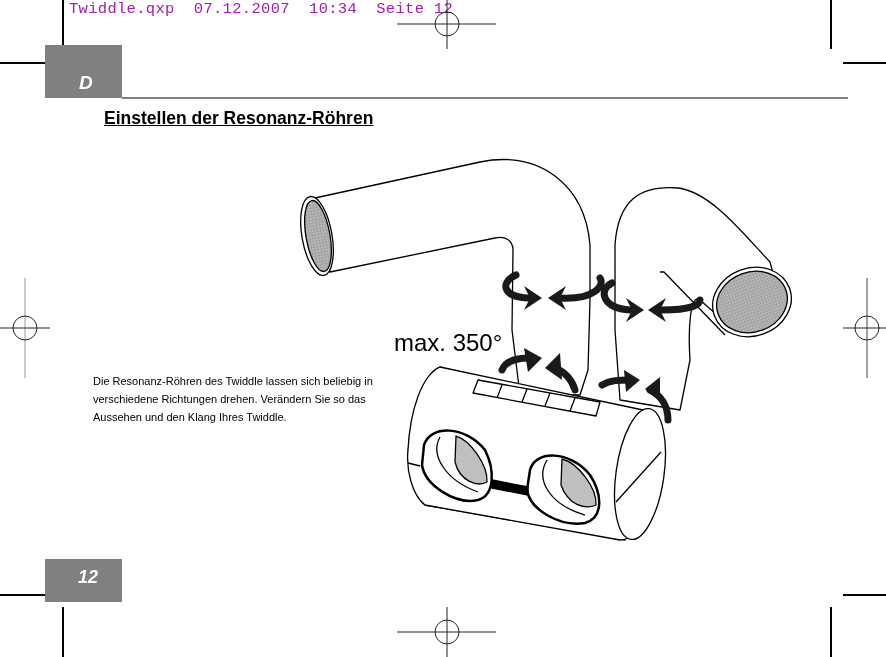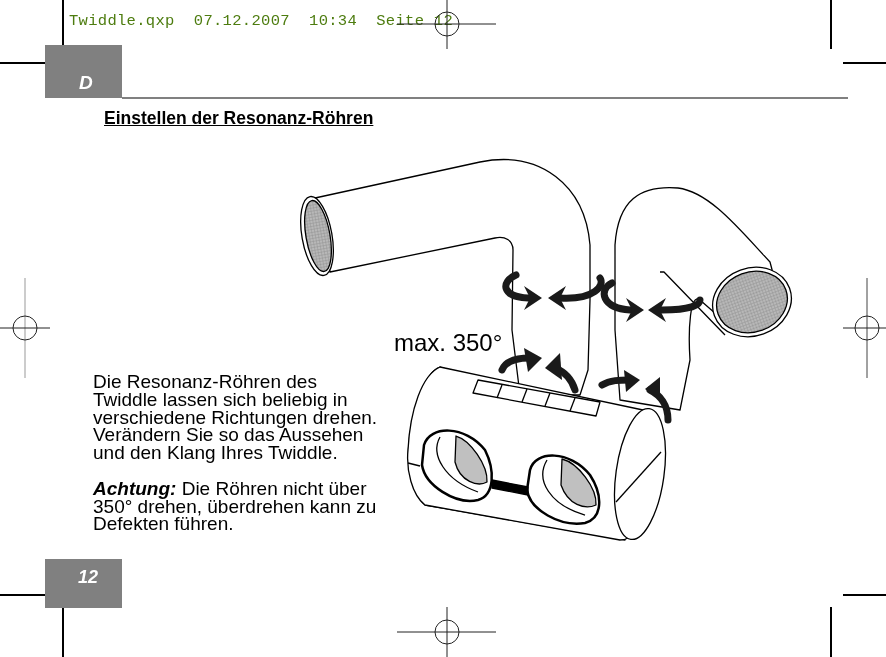--- a/index.html
+++ b/index.html
@@ -1,28 +1,28 @@
 <!DOCTYPE html>
 <html><head>
   <meta charset="utf-8">
   <style>
     html, body { margin: 0; padding: 0; background: #ffffff; }
     body { width: 886px; height: 657px; position: relative; overflow: hidden;
            font-family: "Liberation Sans", sans-serif; color: #000; }
     .abs { position: absolute; }
-    .slug { left: 69px; top: 12px; font-family: "Liberation Mono", monospace; font-size: 15.5px;
-            letter-spacing: 0.3px; white-space: pre; color: #4d7c0f; }
+    .slug { left: 69px; top: 0; font-family: "Liberation Mono", monospace; font-size: 15.5px;
+            letter-spacing: 0.3px; white-space: pre; color: #a21caf; }
     .tab { background: #808080; color: #fff; font-weight: bold; font-style: italic; }
     .tab-d { left: 45px; top: 45px; width: 77px; height: 53px; }
     .tab-d span { position: absolute; left: 34px; top: 27px; font-size: 19px; }
-    .tab-page { left: 45px; top: 559px; width: 77px; height: 49px; }
+    .tab-page { left: 45px; top: 559px; width: 77px; height: 43px; }
     .tab-page span { position: absolute; left: 33px; top: 8px; font-size: 18px; }
     .header-rule { left: 122px; top: 97px; width: 726px; height: 2px; background: #808080; }
     .title { left: 104px; top: 108px; font-size: 17.5px; font-weight: bold; text-decoration: underline; }
-    .body-text { left: 93px; top: 373px; width: 290px; font-size: 19px; line-height: 17.8px; }
+    .body-text { left: 93px; top: 373px; width: 290px; font-size: 11px; line-height: 17.8px; }
     .body-text p { margin: 0 0 17.8px 0; }
     .label-350 { left: 394px; top: 313px; font-size: 24px; margin-top: 16px; }
     .crop { background: #000; }
     svg.ill { position: absolute; left: 0; top: 0; }
   </style>
 </head>
 <body>
 
 <div class="abs slug">Twiddle.qxp  07.12.2007  10:34  Seite 12</div>
 
@@ -37,21 +37,20 @@
 
 <div class="abs tab tab-d">
   <span>D</span>
 </div>
 <div class="abs header-rule"></div>
 
 <div class="abs title">Einstellen der Resonanz-Röhren</div>
 
 <div class="abs body-text">
   <p>Die Resonanz-Röhren des Twiddle lassen sich beliebig in verschiedene Richtungen drehen. Verändern Sie so das Aussehen und den Klang Ihres Twiddle.</p>
-  <p><b><i>Achtung:</i></b><span> Die Röhren nicht über 350° drehen, überdrehen kann zu Defekten führen.</span></p>
 </div>
 
 <div class="abs tab tab-page">
   <span>12</span>
 </div>
 
 <svg class="ill" width="886" height="657" viewBox="0 0 886 657">
   <defs>
     <pattern id="mesh" width="3" height="3" patternUnits="userSpaceOnUse">
       <rect width="3" height="3" fill="#b8b8b8"></rect>

